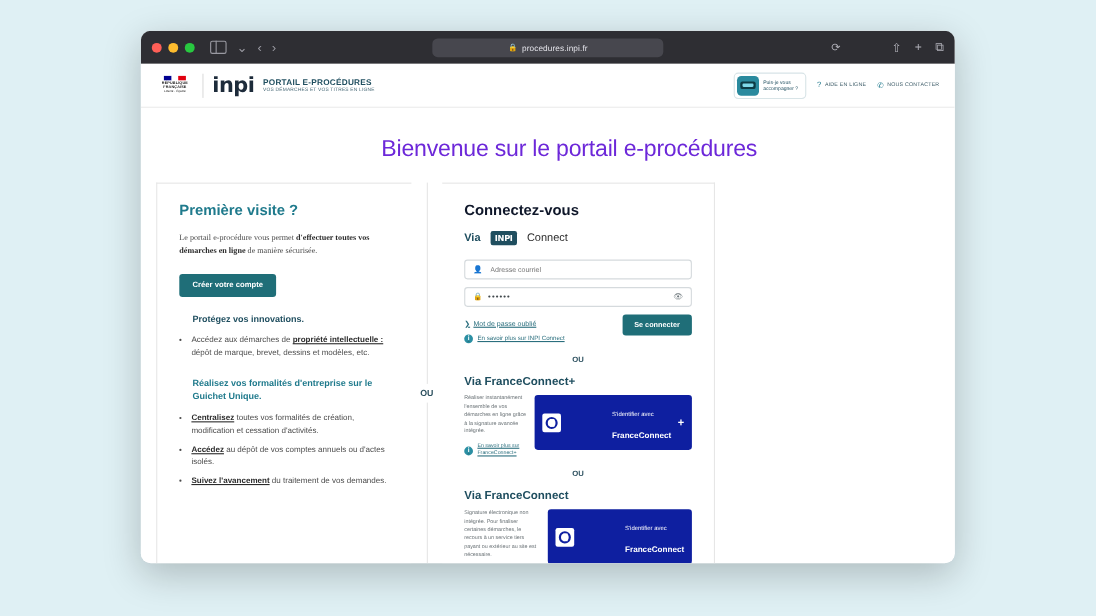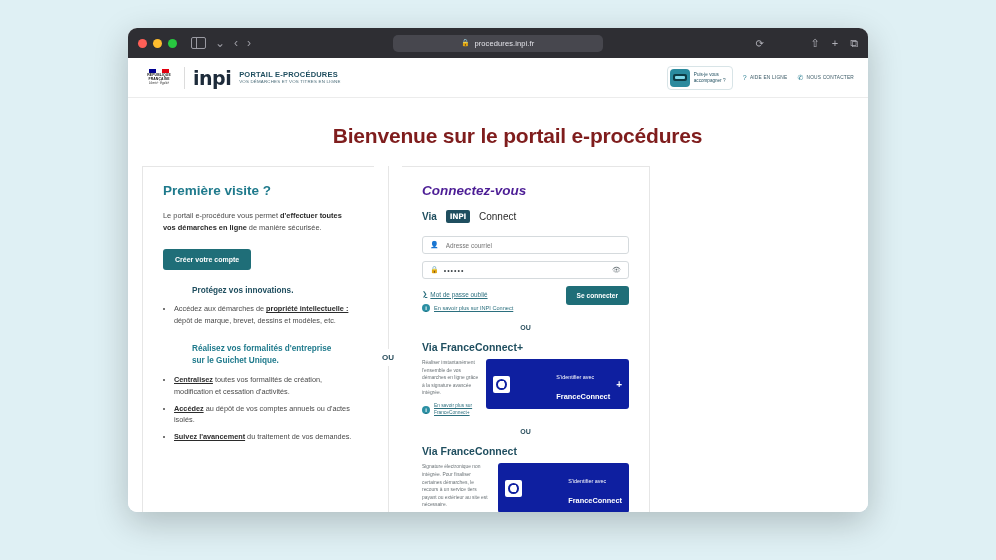--- a/index.html
+++ b/index.html
@@ -228,22 +228,22 @@
   .hlink .ic { font-size: 7px; color: #2a7f92; }
 
   
   .hero {
     text-align: center;
     padding: 26px 0 18px;
   }
   .hero h1 {
     margin: 0;
     font-size: 21px;
-    color: #7f1d1d;
-    font-weight: bold;
+    color: #6d28d9;
+    font-weight: normal;
     letter-spacing: -.2px;
     padding-left: 39px;
   }
 
   
   .content {
     display: flex;
     justify-content: flex-start;
     gap: 0;
     padding: 0 14px;
@@ -291,45 +291,46 @@
     padding: 4px 2px;
     z-index: 2;
   }
 
   h2.sec {
     margin: 0 0 12px;
     font-size: 13.5px;
     color: #1f7a8c;
     font-weight: bold;
   }
-  h2.sec.dark { color: #4c1d95; font-style: italic; }
+  h2.sec.dark { color: #0f172a; }
 
   p.body {
     margin: 12px 0 14px;
     font-size: 7.4px;
     line-height: 1.65;
     color: #4a4a4a;
+    font-family: Liberation Serif, serif;
   }
   p.body b { color: #2b2b2b; }
 
   .btn-primary {
     display: inline-block;
     background: #1f6e78;
     color: #fff;
     font-size: 7px;
     font-weight: bold;
     padding: 7px 12px;
     border-radius: 3px;
     border: none;
     margin-bottom: 16px;
     cursor: pointer;
   }
 
   h3.sub {
-    margin: 0 17px 8px;
+    margin: 0 0 8px;
     font-size: 8.2px;
     font-weight: bold;
     color: #1f4e5f;
     padding-left: 12px;
   }
   h3.sub.teal { color: #1f7a8c; line-height: 1.4; }
 
   ul.bullets {
     margin: 0 0 16px;
     padding-left: 11px;

